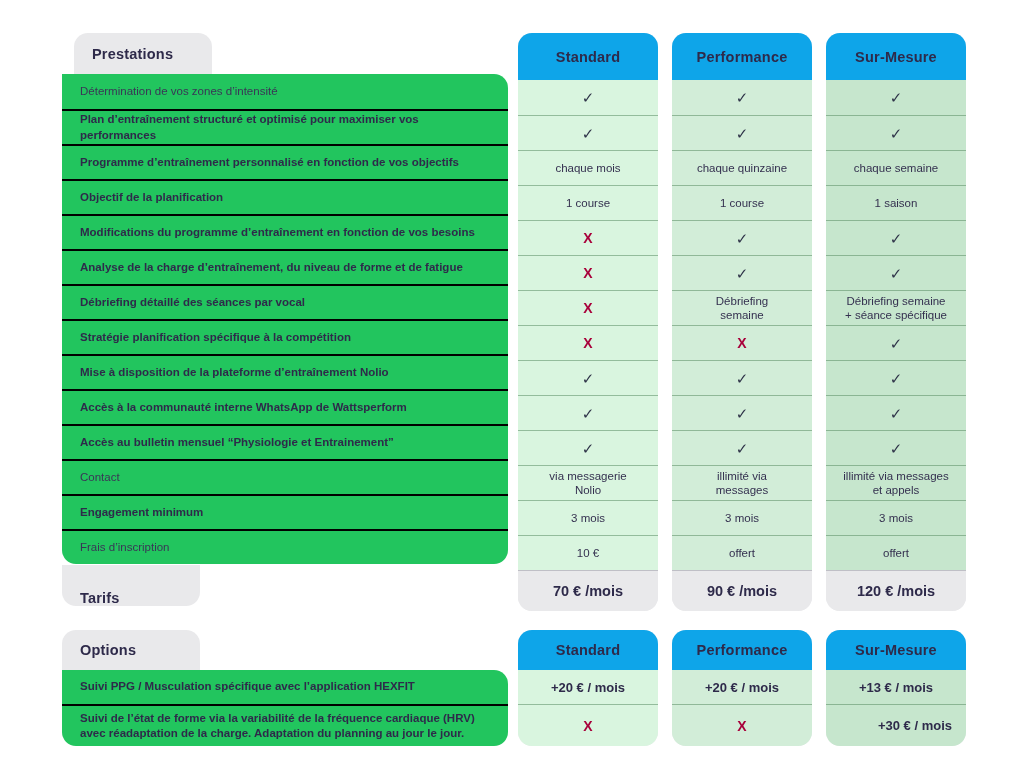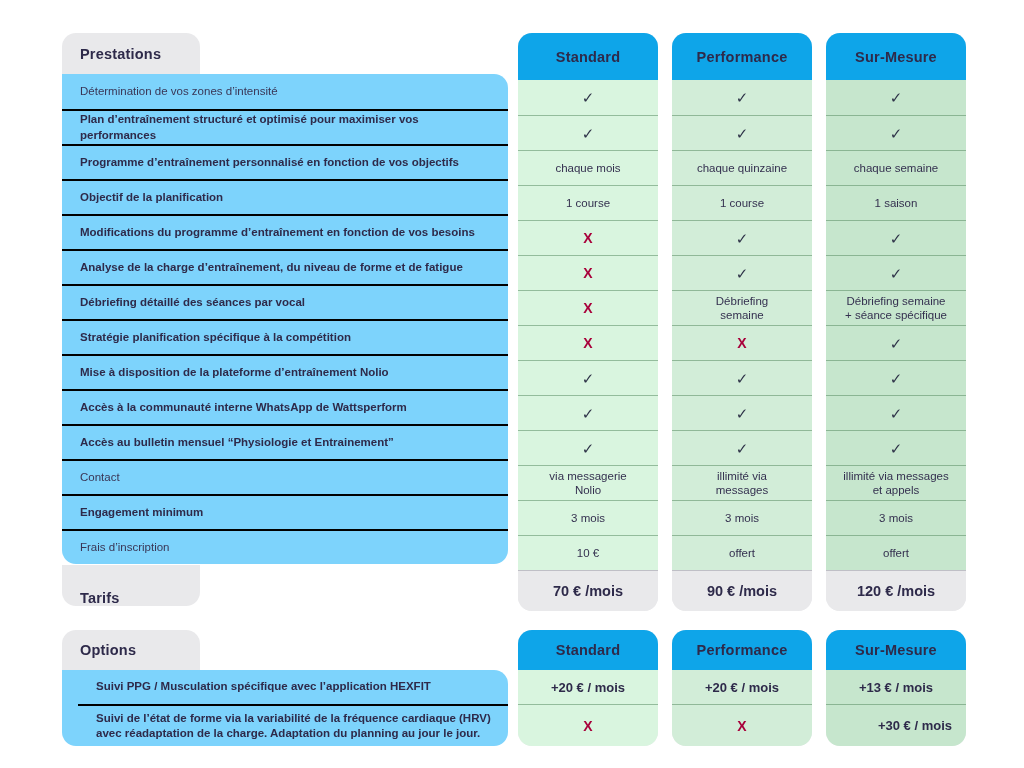--- a/index.html
+++ b/index.html
@@ -32,21 +32,21 @@
     letter-spacing: .2px;
     color: #2e2a4a;
   }
   .tab-label.bottomtab {
     border-radius: 0 0 14px 14px;
     align-items: flex-end;
   }
 
   .feature-panel {
     position: absolute;
-    background: #7dd3fc;
+    background: #22c55e;
     border-radius: 0 14px 14px 14px;
     overflow: hidden;
   }
 
   .frow {
     display: flex;
     align-items: center;
     padding: 0 16px 0 18px;
     font-size: 11.5px;
     font-weight: 700;
@@ -120,21 +120,21 @@
     border-top: 1px solid rgba(90,140,100,.55);
   }
   .ocell:first-of-type { border-top: none; }
   .ocell .mark-no { color:#a8003a; font-size:14px; }
 </style>
 </head>
 <body>
 
 <div class="sheet">
 
-  <div class="tab-label" id="main-feature-tab" style="left:62px; top:33px; width:138px; height:41px;">
+  <div class="tab-label" id="main-feature-tab" style="left:74px; top:33px; width:138px; height:41px;">
     <span>Prestations</span>
   </div>
 
   <div class="feature-panel" id="main-feature-panel" style="left:62px; top:74px; width:446px;">
       <div class="frow light" style="height: 35px;">
         <span>Détermination de vos zones d’intensité</span>
       </div>
       <div class="frow" style="height: 35px;">
         <span>Plan d’entraînement structuré et optimisé pour maximiser vos performances</span>
       </div>
@@ -336,21 +336,21 @@
         <div class="price-cell" style="height: 41px;">
           <span>120 € /mois</span>
         </div>
       </div>
     </div>
 
   <div class="tab-label" style="left:62px; top:630px; width:138px; height:40px;">
     <span>Options</span>
   </div>
 
-  <div class="feature-panel" id="options-feature-panel" style="left:62px; top:670px; width:446px;padding-left:16px;">
+  <div class="feature-panel" id="options-feature-panel" style="left:62px; top:670px; width:446px;">
       <div class="frow" style="height: 34px;">
         <span>Suivi PPG / Musculation spécifique avec l’application HEXFIT</span>
       </div>
       <div class="frow" style="height: 42px;">
         <span>Suivi de l’état de forme via la variabilité de la fréquence cardiaque (HRV) avec réadaptation de la charge. Adaptation du planning au jour le jour.</span>
       </div>
     </div>
 
   <div id="options-plan-columns">
       <div class="opt-col" style="left: 518px; top: 630px; width: 140px;">

